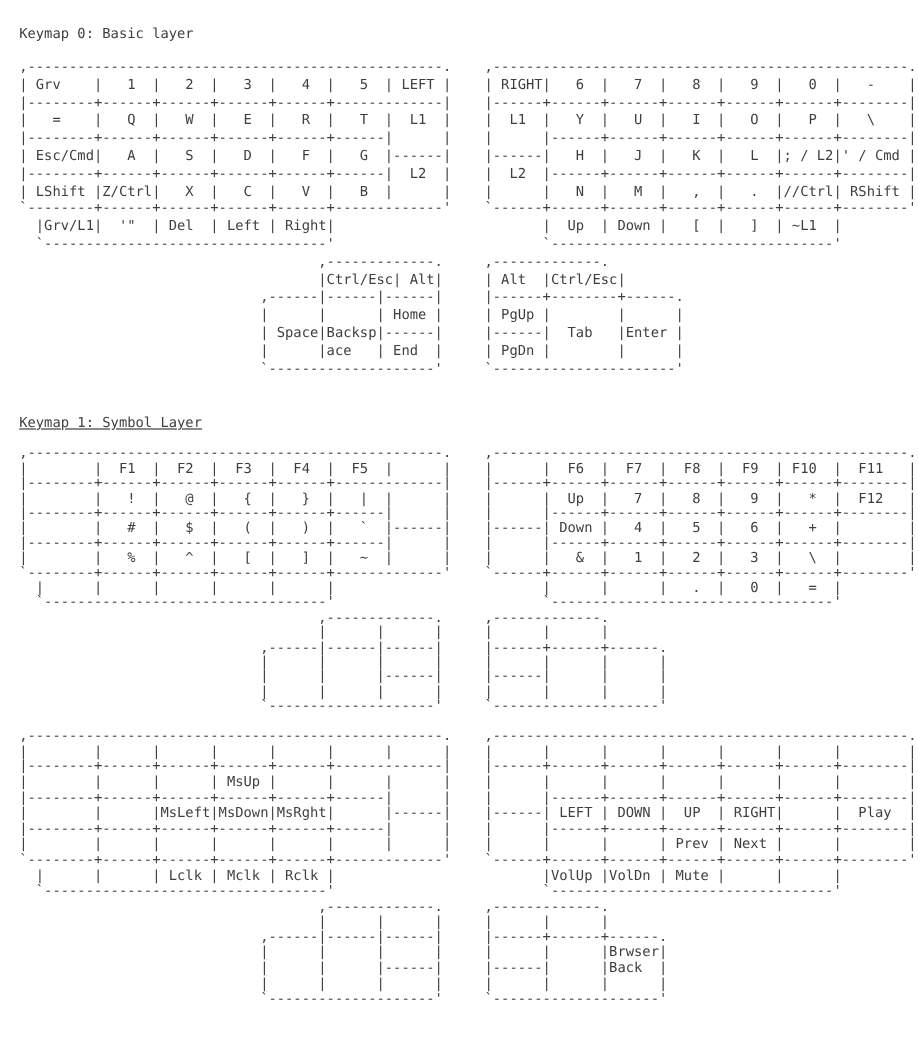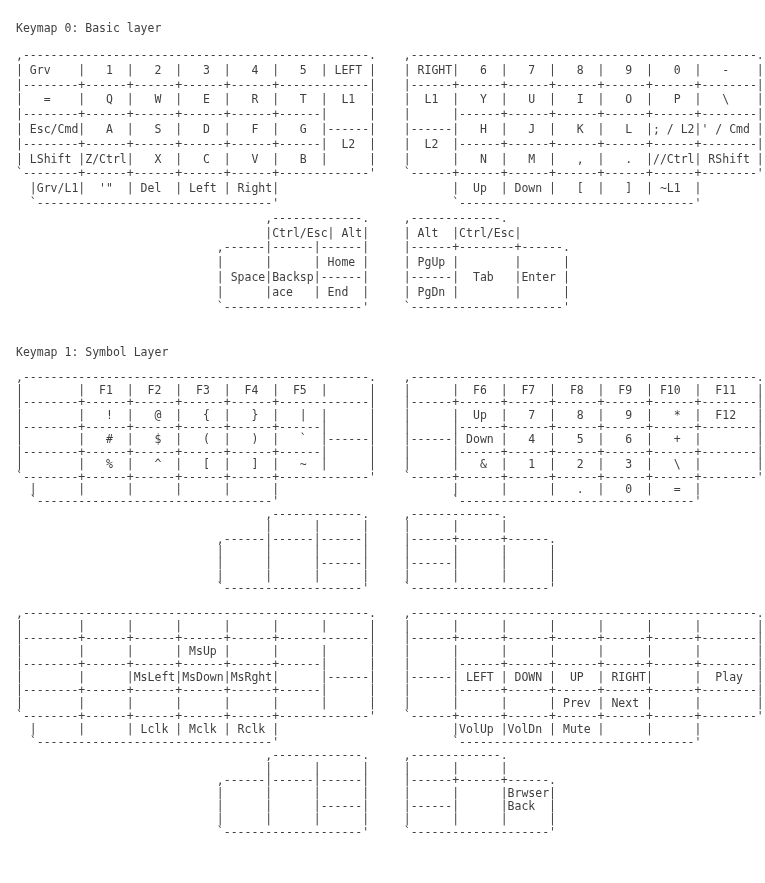--- a/index.html
+++ b/index.html
@@ -19,21 +19,21 @@
     white-space:pre;
     font-weight:normal;
   }
   pre.art {
     margin:0;
     font-size:11.5px;
     white-space:pre;
     font-family:inherit;
   }
   #art0 { line-height:14.8px; margin-top:13px; }
-  #title1 { margin-top:31px; }
+  #title1 { margin-top:31px;text-decoration:underline; }
   #art1 { line-height:12.4px; margin-top:12px; }
   #title2 { margin-top:9px; }
   #art2 { line-height:12.9px; margin-top:12px; }
 </style>
 </head>
 <body>
 
 <div class="page">
 
   <div class="sec-title" id="title0">Keymap 0: Basic layer</div>

